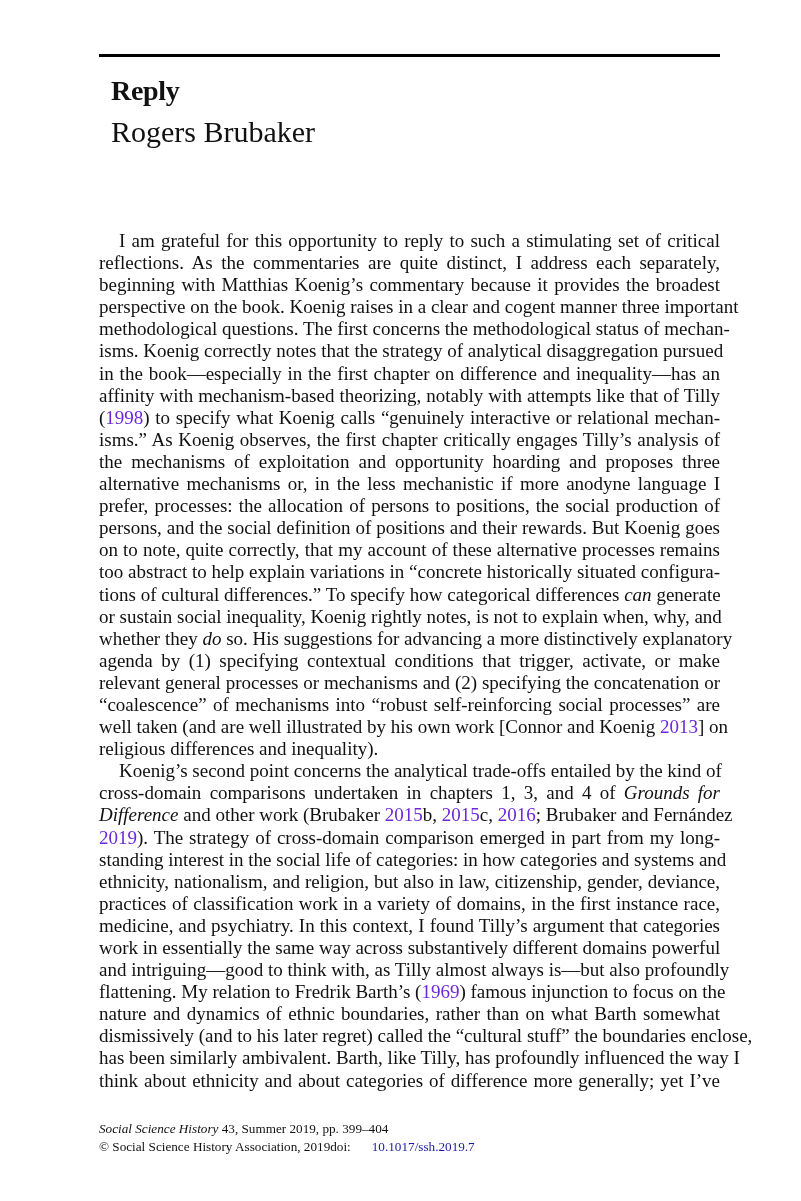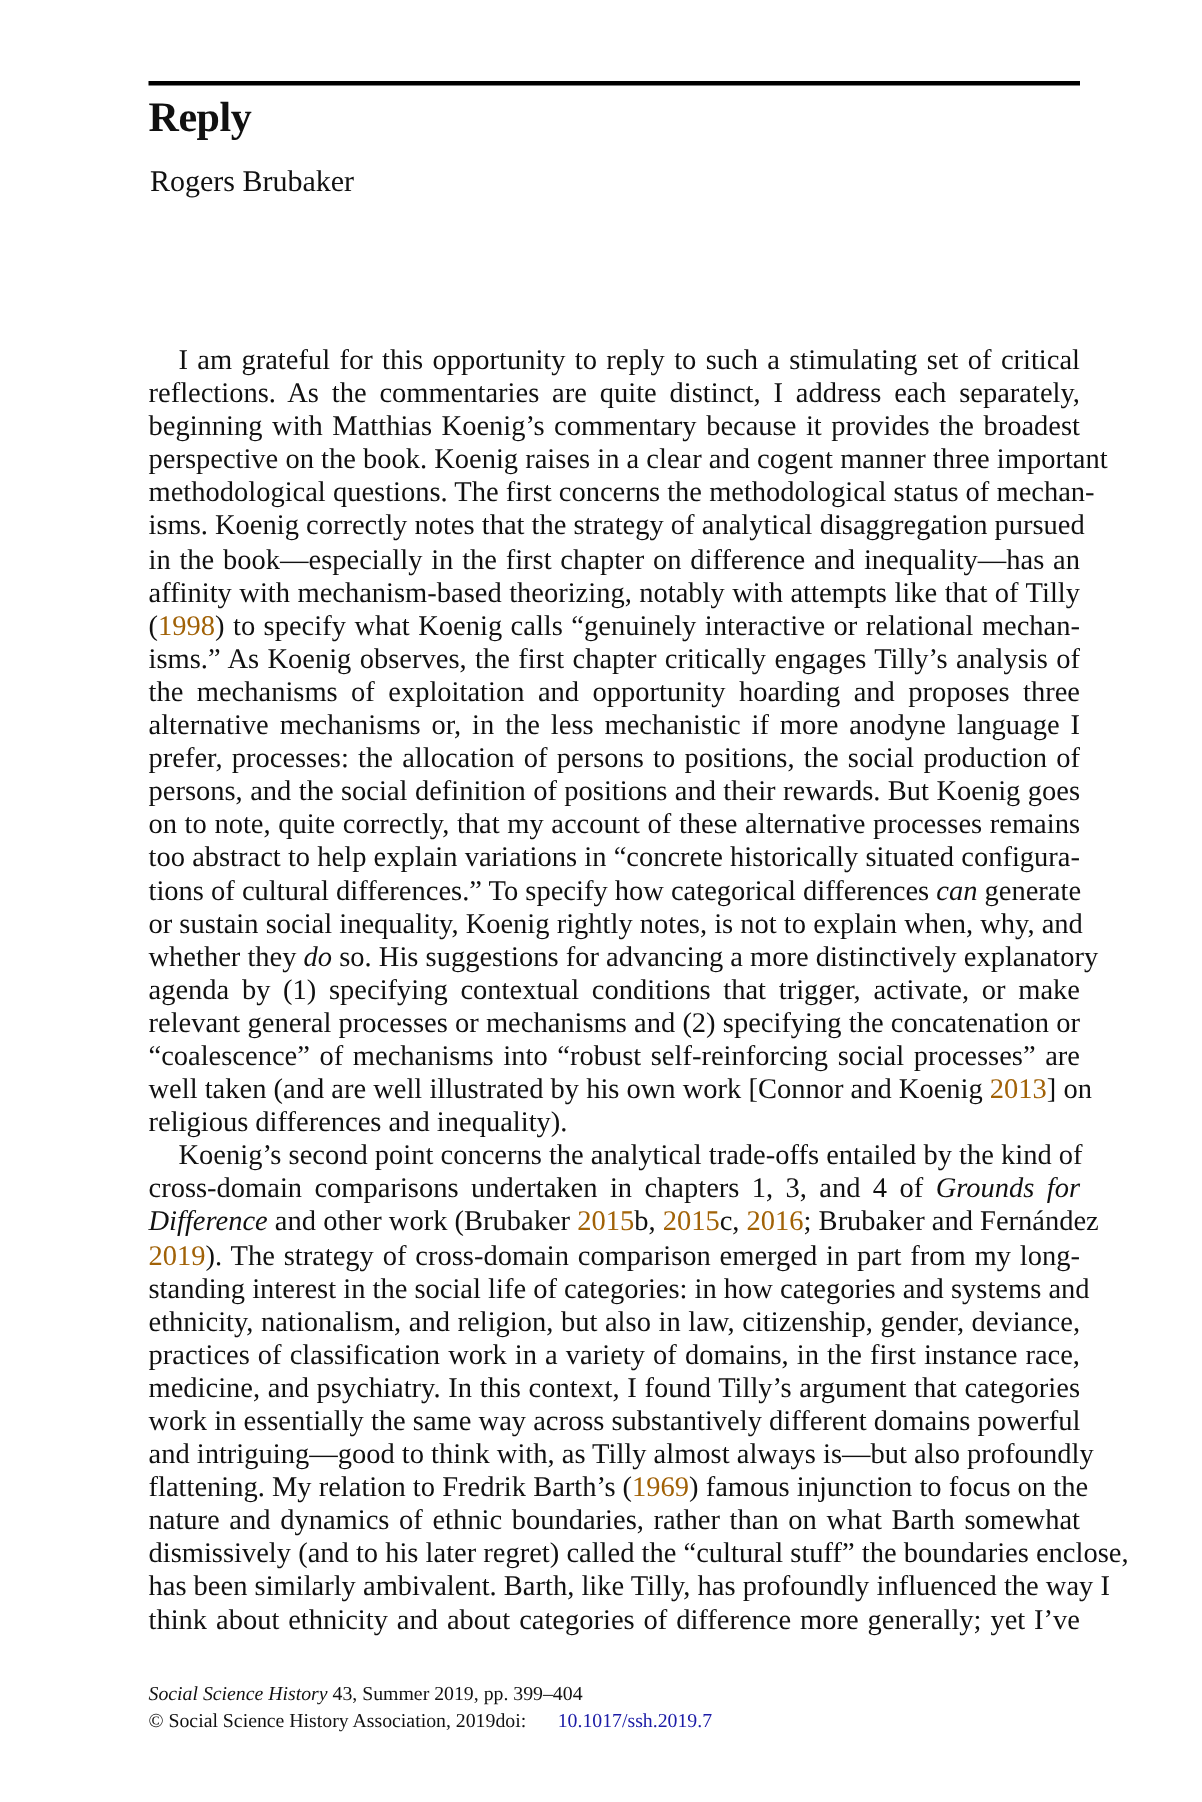--- a/index.html
+++ b/index.html
@@ -23,30 +23,30 @@
       height: 3px;
       background: #000000;
     }
     .title {
       position: absolute;
       left: 99px;
       top: 62px;
       font-size: 28px;
       font-weight: bold;
       letter-spacing: -0.3px;
-      margin: 0;
+      margin: 12px;
       line-height: 34px;
     }
     .author {
       position: absolute;
       left: 99px;
       top: 105px;
-      font-size: 20px;
+      font-size: 30px;
       line-height: 30px;
-      margin: 1px;
+      margin: 12px;
     }
     .body-text {
       position: absolute;
       left: 99px;
       top: 230px;
       width: 621px;
       font-size: 19px;
       line-height: 22.1px;
       text-align: justify;
       hyphens: manual;
@@ -57,21 +57,21 @@
       text-align-last: justify;
       white-space: nowrap;
     }
     .ln.last {
       text-align-last: left;
     }
     .ln.indent {
       padding-left: 20px;
     }
     .cite {
-      color: #a16207;
+      color: #6d28d9;
       text-decoration: none;
       cursor: pointer;
     }
     em { }
     .footer {
       position: absolute;
       left: 99px;
       top: 1120px;
       width: 621px;
       font-size: 13.2px;

